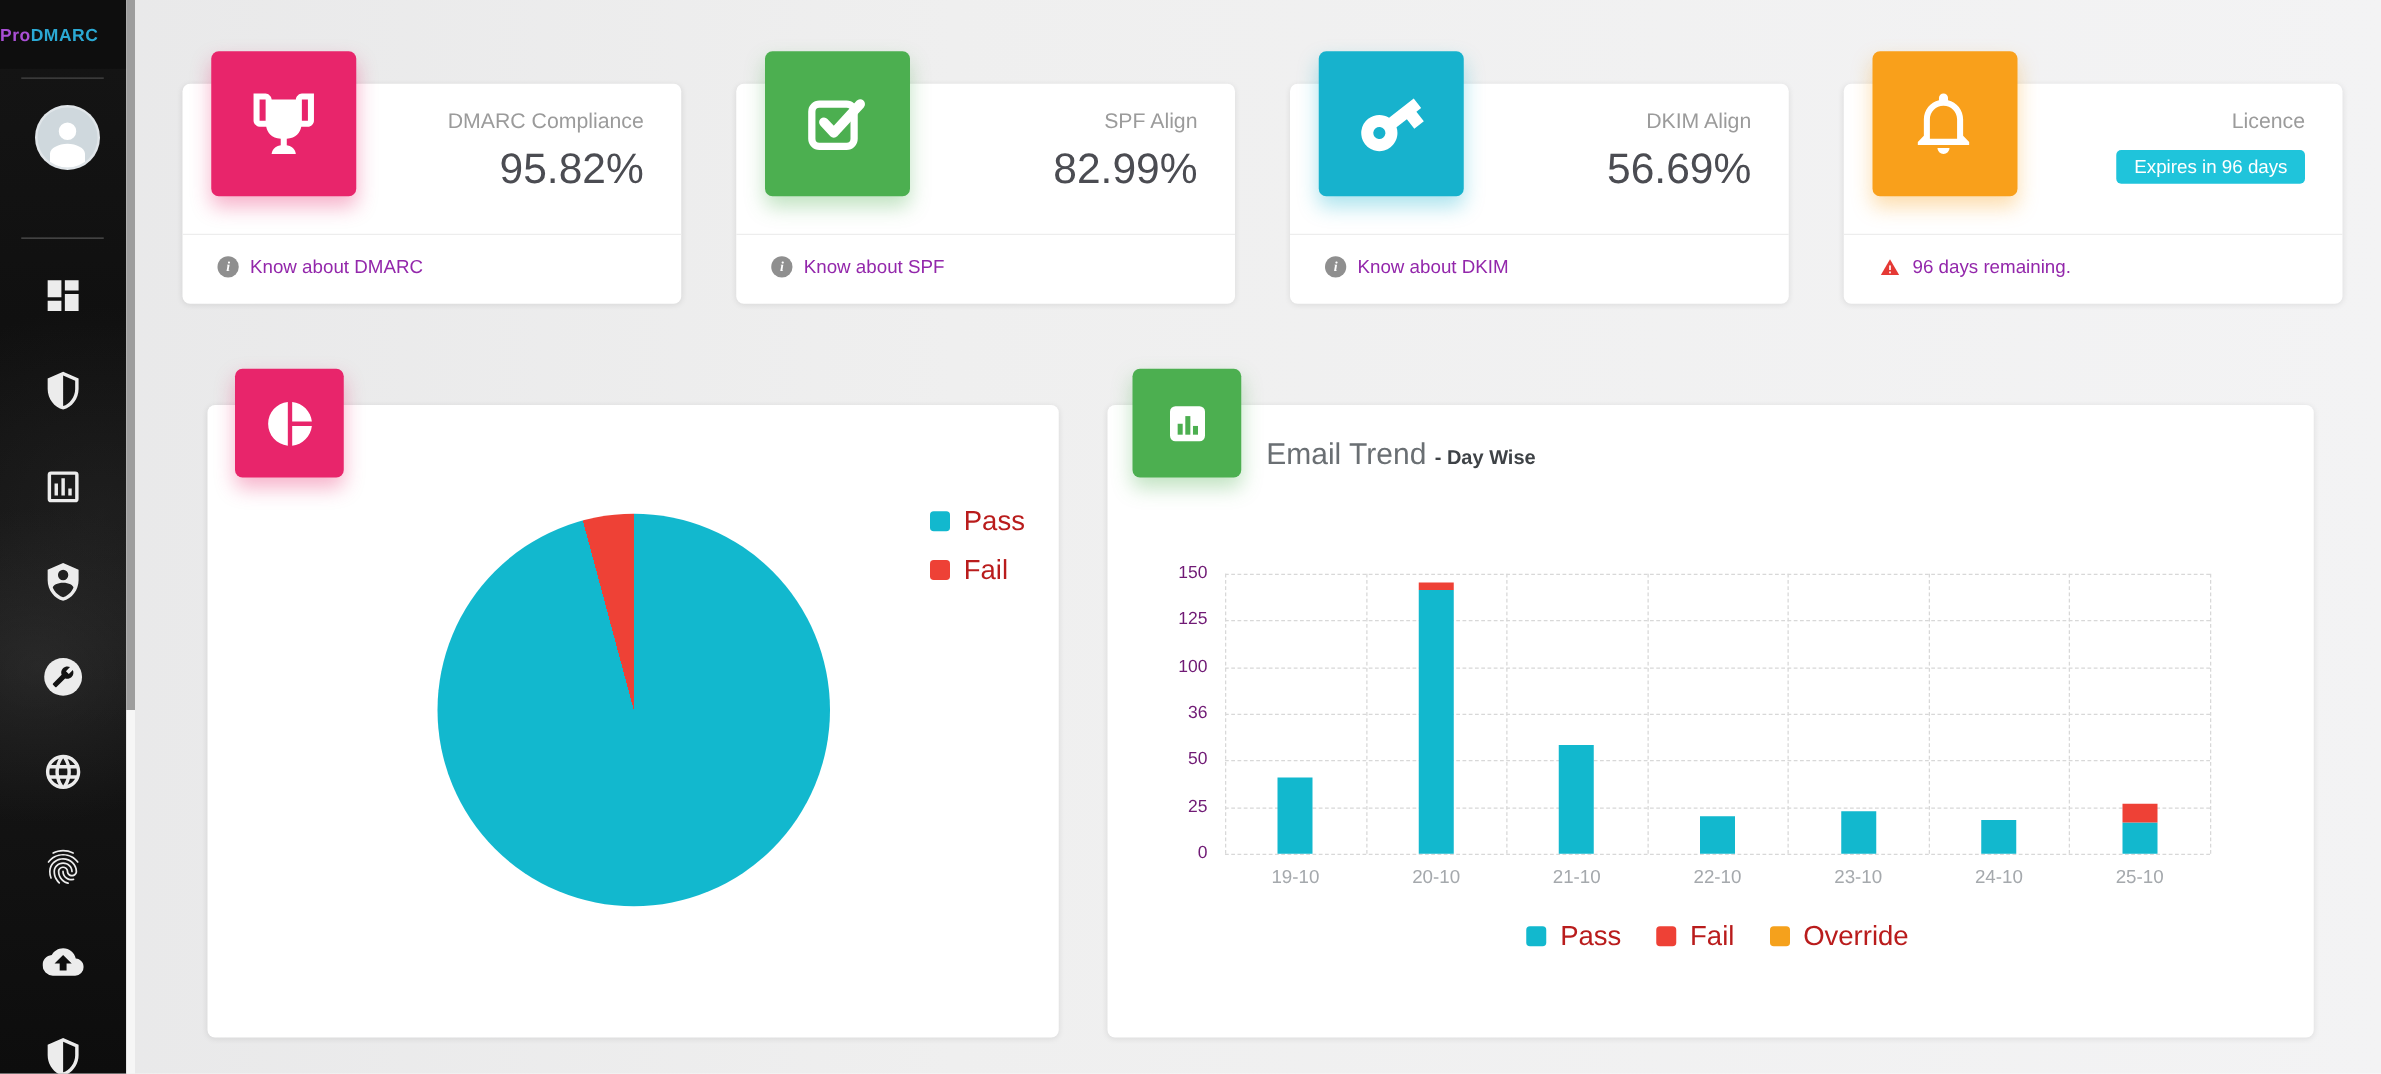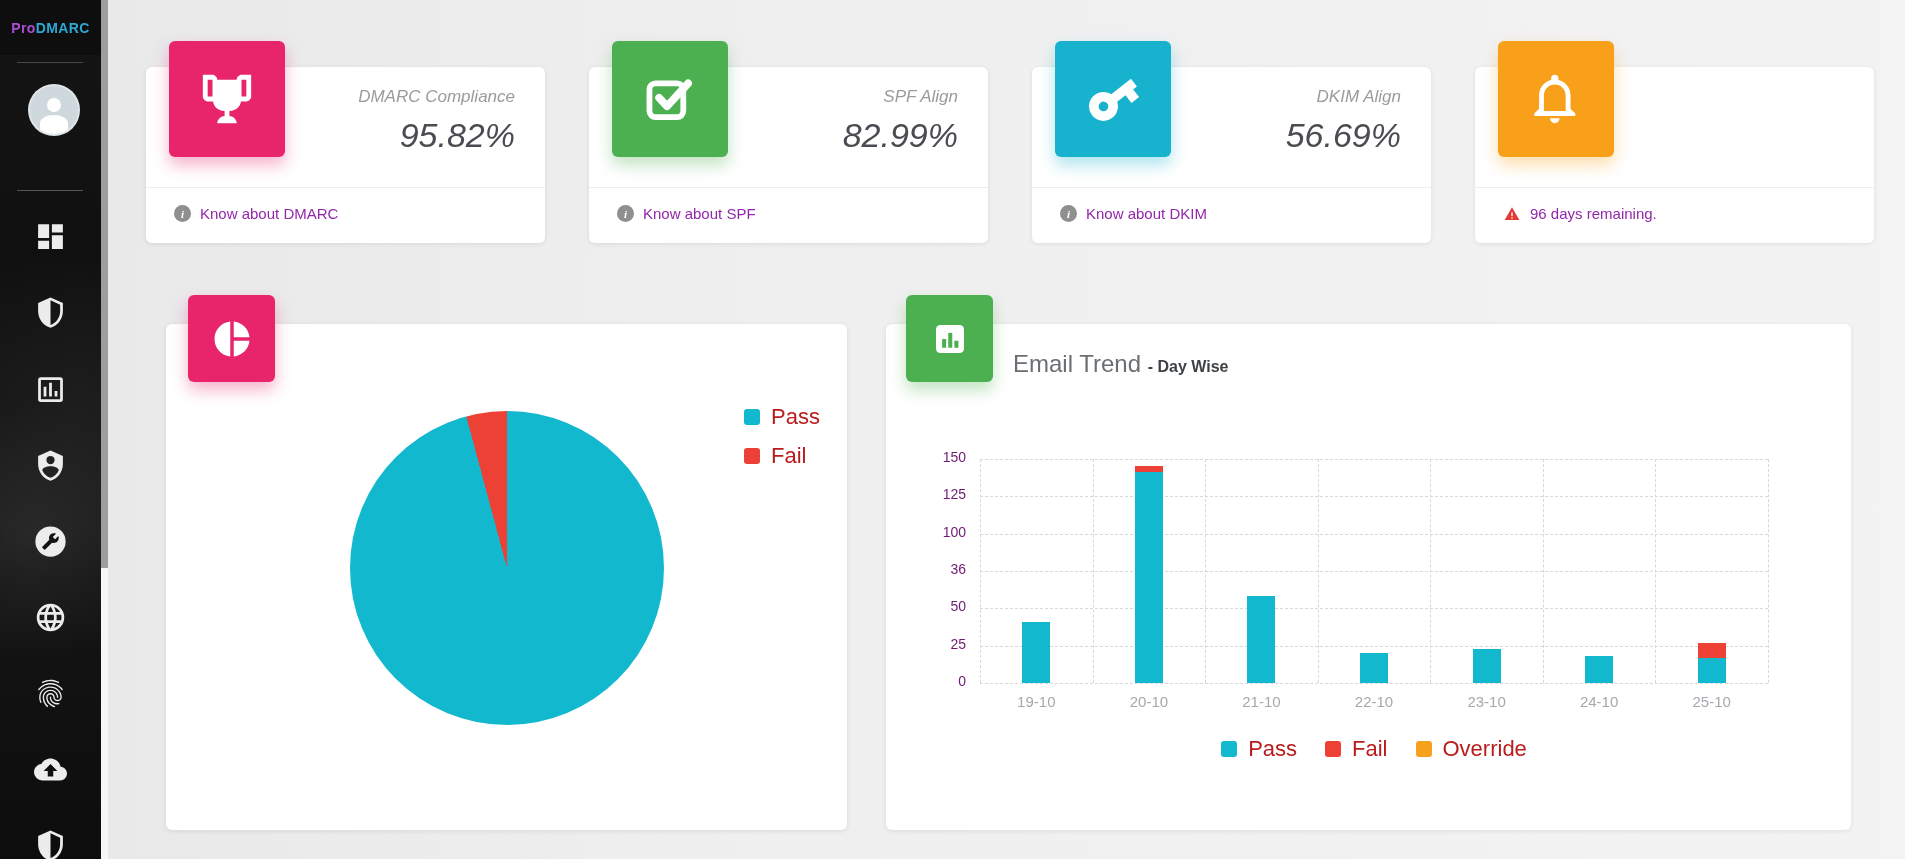--- a/index.html
+++ b/index.html
@@ -7,38 +7,38 @@
   body { font-family:"Liberation Sans", sans-serif; background:linear-gradient(90deg,#e8e8e9 0%,#efefef 40%,#f3f3f4 100%); position:relative; }
 
   
   .sidebar { position:absolute; left:0; top:0; width:101px; height:859px;
     background:
       radial-gradient(220px 180px at 30% 62%, rgba(70,70,70,.35), rgba(0,0,0,0) 70%),
       radial-gradient(260px 240px at 80% 48%, rgba(55,55,55,.3), rgba(0,0,0,0) 70%),
       linear-gradient(180deg,#151515 0%,#101010 30%,#161616 60%,#0d0d0d 100%);
     z-index:5; }
   .sidebar-logo { position:absolute; left:0; top:0; width:101px; height:55px; background:#0e0e0e;
-    display:flex; align-items:center; justify-content:center; font-size:14px; font-weight:bold; letter-spacing:.4px; }
+    display:flex; align-items:center; font-size:14px; font-weight:bold; letter-spacing:.4px; }
   .logo-pro { color:#a94fd4; } .logo-dmarc { color:#2ba9d4; }
   .side-divider { position:absolute; left:17px; width:66px; border-top:1px solid rgba(255,255,255,.22); }
   .divider-1 { top:62px; } .divider-2 { top:190px; border-top-color:rgba(255,255,255,.28); }
   .avatar { position:absolute; left:28px; top:84px; width:52px; height:52px; border-radius:50%;
     background:#cfd8dd; border:2px solid rgba(255,255,255,.35); overflow:hidden; }
   .nav-item { position:absolute; left:0; width:101px; height:36px; display:flex; align-items:center; justify-content:center; cursor:pointer; }
   .nav-item svg { width:33px; height:33px; fill:#ececec; }
   .sidebar-scrollbar { position:absolute; left:101px; top:0; width:7px; height:859px; background:#f6f6f6; z-index:6; }
   .scroll-thumb { position:absolute; left:0; top:0; width:7px; height:568px; background:#9d9d9d; }
 
   
   .stat-card { position:absolute; top:67px; width:399px; height:176px; background:#ffffff; border-radius:6px;
     box-shadow:0 1px 5px rgba(0,0,0,.09); }
   .card-tile { position:absolute; left:23px; top:-26px; width:116px; height:116px; border-radius:6px;
     display:flex; align-items:center; justify-content:center; }
   .card-tile svg { width:58px; height:58px; fill:#ffffff; }
-  .card-head { position:absolute; right:30px; top:16px; text-align:right;font-style:italic; }
+  .card-head { position:absolute; right:30px; top:16px; text-align:right; }
   .card-label { font-size:17px; color:#9b9b9b; line-height:1.6; }
   .card-value { font-size:34px; color:#4b4c52; margin-top:6px; }
   .card-badge { display:inline-block; margin-top:10px; background:#1fc4db; color:#ffffff; font-size:15px;
     padding:5px 14px; border-radius:4px; }
   .card-divider { position:absolute; left:0; right:0; top:120px; border-top:1px solid #ededed; }
   .card-footer { position:absolute; left:28px; top:138px; display:flex; align-items:center; gap:9px; cursor:pointer; }
   .info-icon { width:17px; height:17px; border-radius:50%; background:#8f8f8f; color:#ffffff; font-size:11px;
     font-weight:bold; font-style:italic; display:flex; align-items:center; justify-content:center; font-family:"Liberation Serif",serif; }
   .footer-text { font-size:15px; color:#9327ab; }
   .warn-icon { width:18px; height:16px; }
@@ -187,20 +187,24 @@
     <span class="info-icon">i</span>
     <span class="footer-text">Know about DKIM</span>
   </div>
 </div>
 
 <div class="stat-card" style="left:1475px">
   <div class="card-tile" style="background:#f9a01b; box-shadow:0 8px 16px rgba(249,160,27,.35)">
     <svg viewBox="0 0 24 24">
         <path d="M16,17H7V10.5C7,8 9,6 11.5,6C14,6 16,8 16,10.5M18,16V10.5C18,7.43 15.86,4.86 13,4.18V3.5A1.5,1.5 0 0,0 11.5,2A1.5,1.5 0 0,0 10,3.5V4.18C7.13,4.86 5,7.43 5,10.5V16L3,18V19H20V18M11.5,22A2,2 0 0,0 13.5,20H9.5A2,2 0 0,0 11.5,22Z"></path>
       </svg>
+  </div>
+  <div class="card-head">
+    <div class="card-label">Licence</div>
+    <span class="card-badge">Expires in 96 days</span>
   </div>
   <div class="card-divider"></div>
   <div class="card-footer">
     <svg class="warn-icon" viewBox="0 0 24 24">
       <path fill="#e53935" d="M1,21H23L12,2L1,21Z"></path>
       <rect x="11" y="9.5" width="2" height="5.5" fill="#ffffff"></rect>
       <rect x="11" y="16.8" width="2" height="2.2" fill="#ffffff"></rect>
     </svg>
     <span class="footer-text">96 days remaining.</span>
   </div>

